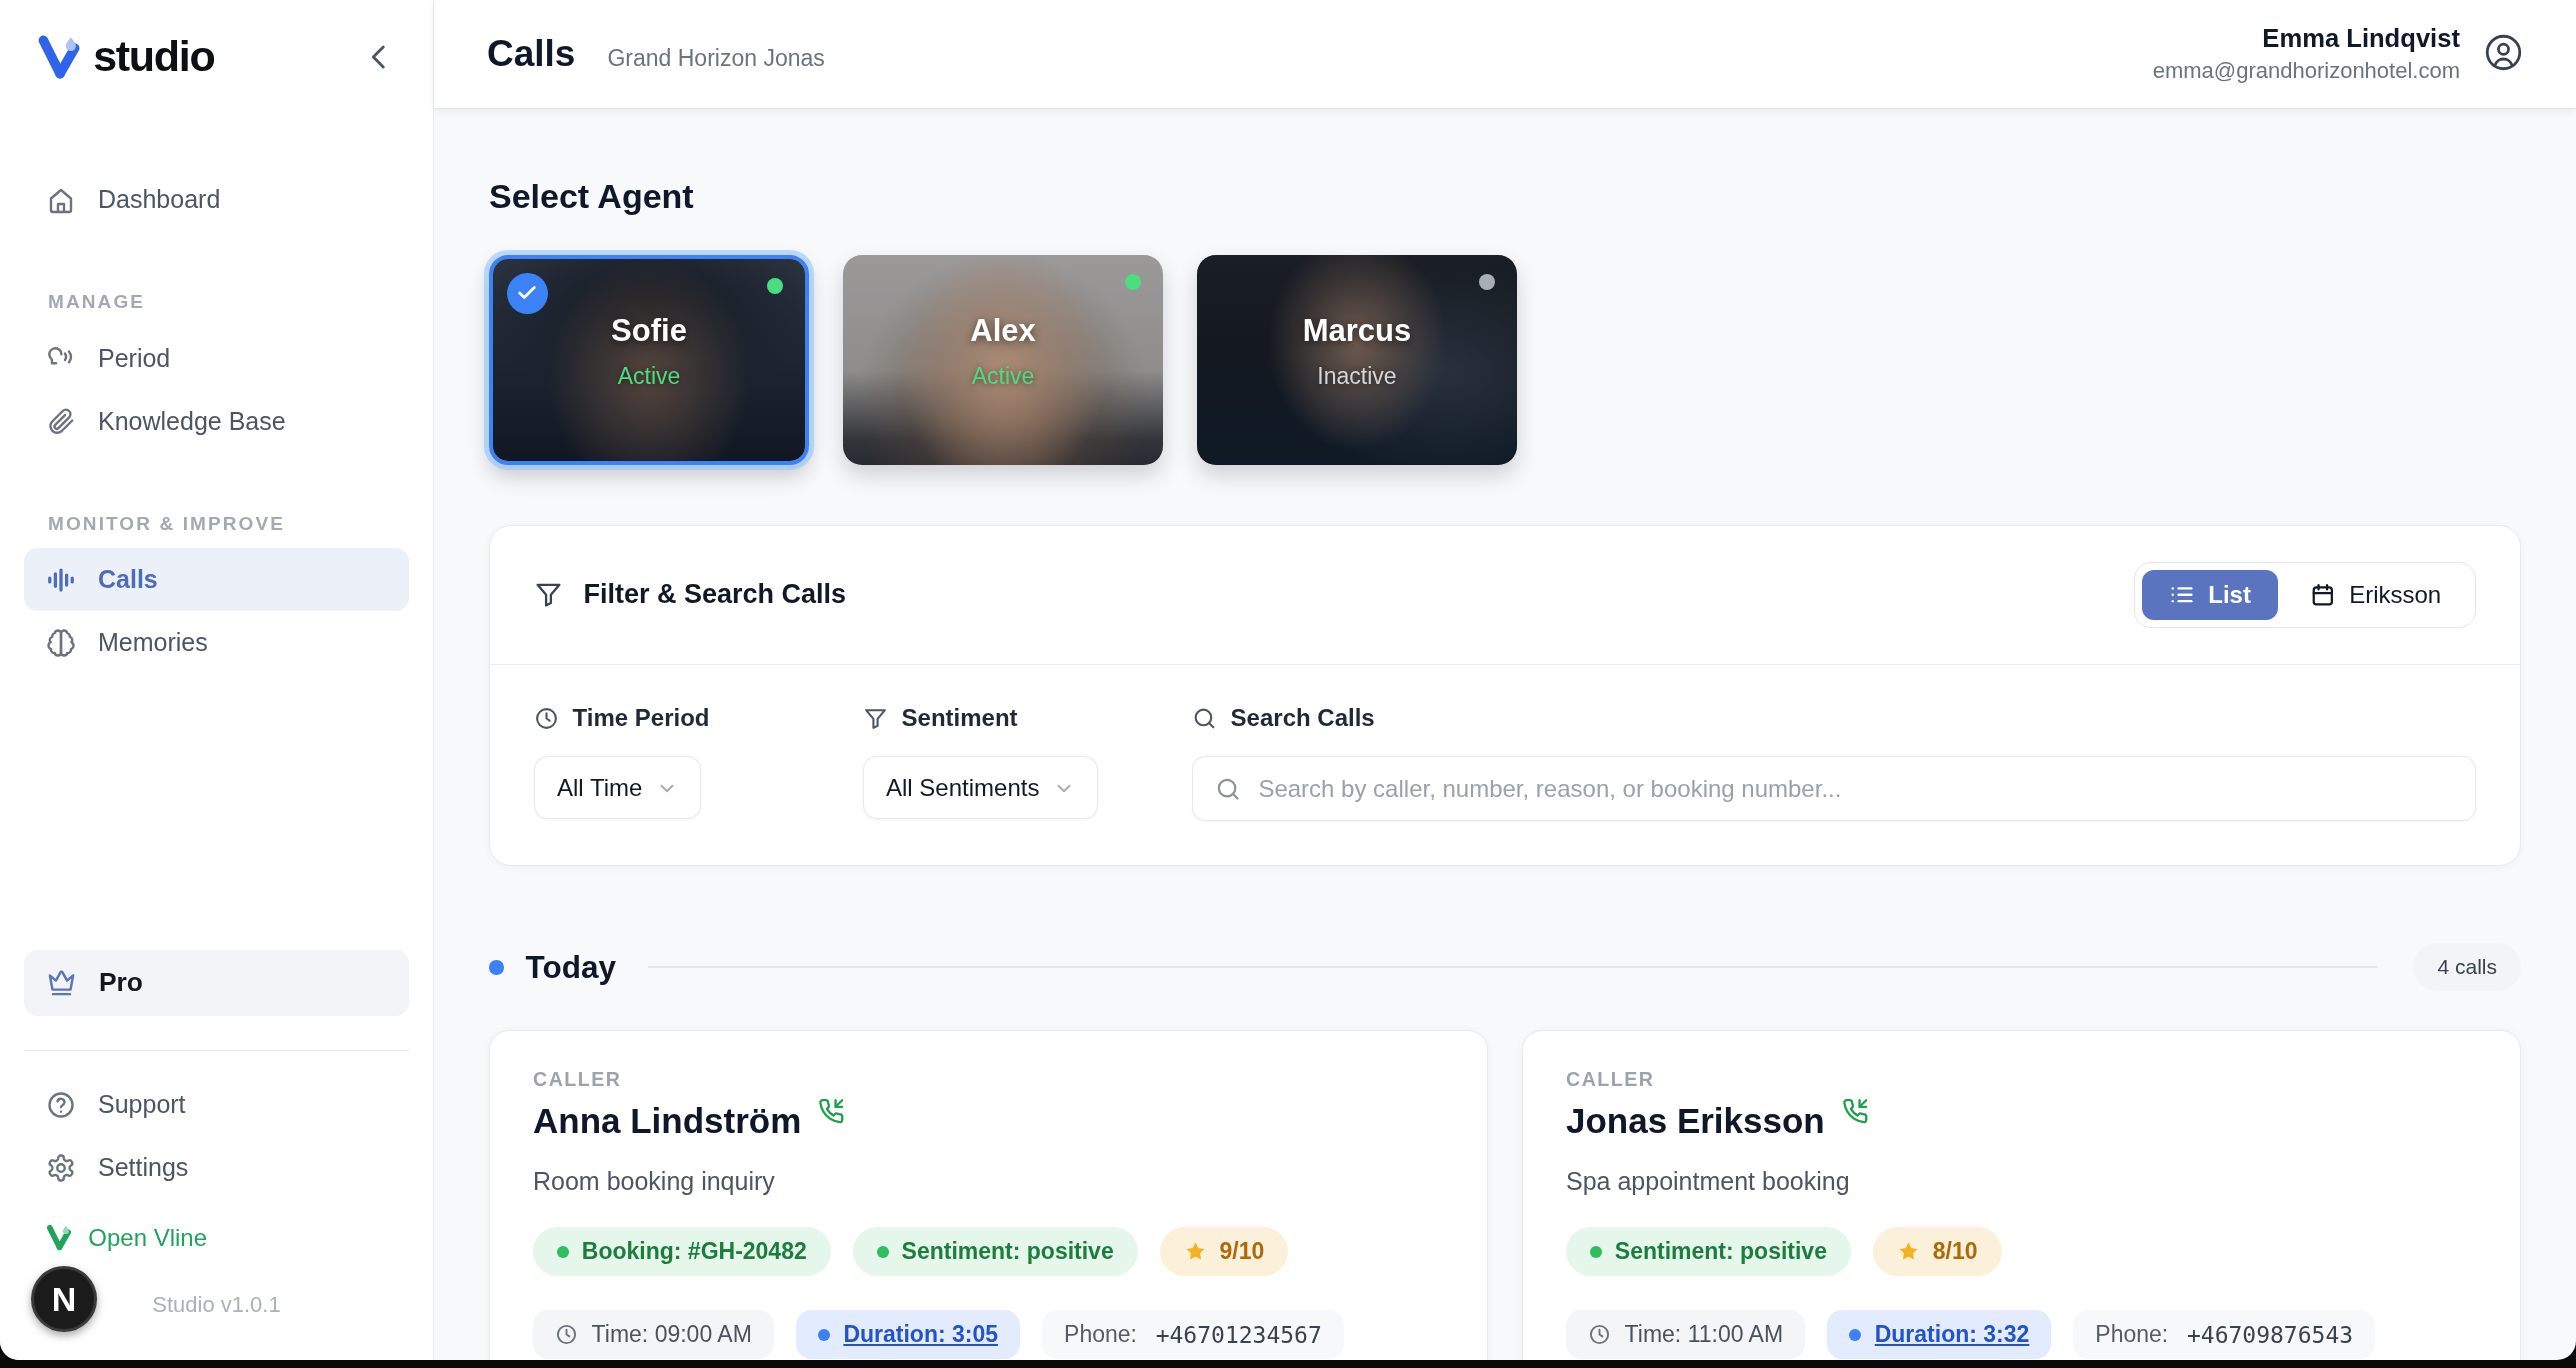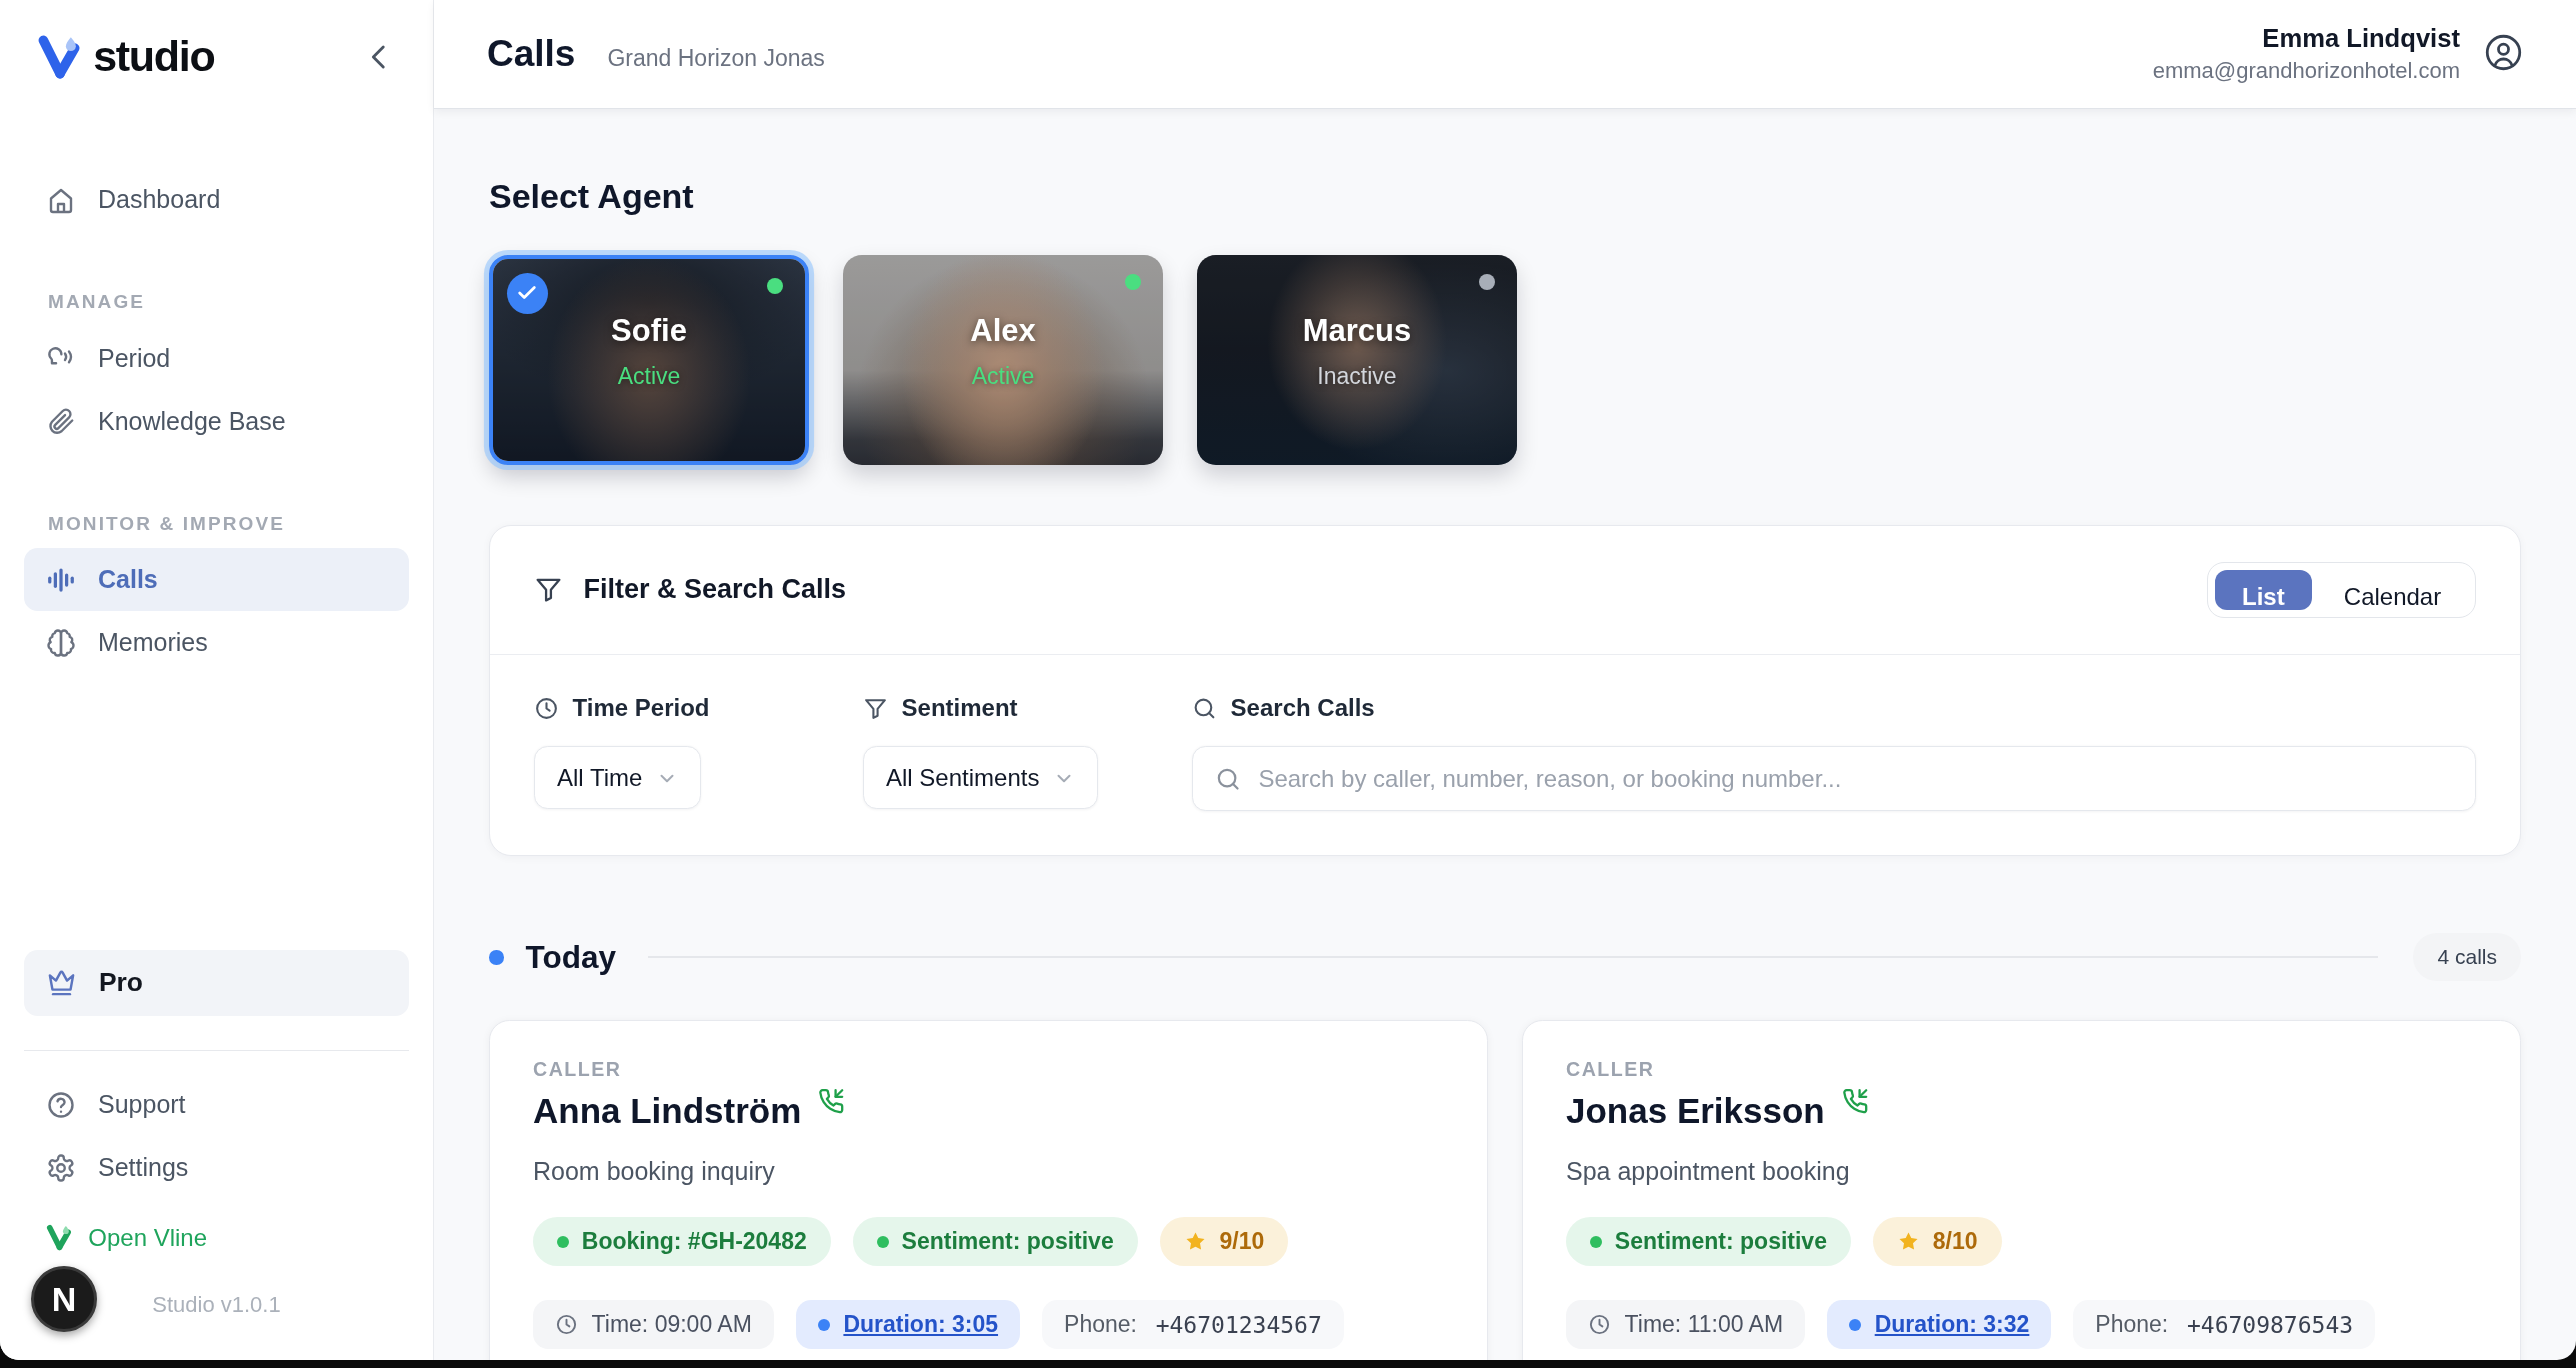--- a/index.html
+++ b/index.html
@@ -80,21 +80,21 @@
   .agent-check { position:absolute; top:13.6px; left:13.6px; width:41px; height:41px; border-radius:50%; background:#3B82F6; display:flex; align-items:center; justify-content:center; }
   .agent-check svg { width:22px; height:22px; color:#fff; }
 
   
   .filter-card { margin-top:60px; background:#fff; border:1.7px solid #E7E9EE; border-radius:22px; box-shadow:0 1.7px 8.5px rgba(16,24,40,.04); }
   .filter-head { display:flex; align-items:center; justify-content:space-between; padding:36px 44px; }
   .filter-title-wrap { display:flex; align-items:center; gap:20.4px; }
   .filter-title-wrap svg { width:29px; height:29px; color:#374151; }
   .filter-title { font-size:27px; font-weight:600; color:#111827; }
   .view-toggle { display:flex; gap:5.1px; border:1.7px solid #E3E6EB; border-radius:17px; padding:6.8px; background:#fff; }
-  .toggle-btn { display:flex; align-items:center; gap:13.6px; height:40px; padding:0 27px; border-radius:12px; font-size:24px; border:none; cursor:pointer; background:transparent; color:#111827; font-weight:500; font-family:inherit;flex-direction:column; }
+  .toggle-btn { display:flex; align-items:center; gap:13.6px; height:50px; padding:0 27px; border-radius:12px; font-size:24px; border:none; cursor:pointer; background:transparent; color:#111827; font-weight:500; font-family:inherit; }
   .toggle-btn svg { width:25.6px; height:25.6px; }
   .toggle-btn.active { background:#5B74BF; color:#fff; font-weight:600; }
   .filter-divider { height:1.7px; background:#EBEDF1; }
   .filter-body { display:grid; grid-template-columns:281px 281px 1fr; gap:48px; padding:39px 44px 44px 44px; }
   .field-label { display:flex; align-items:center; gap:13.6px; font-size:24px; font-weight:600; color:#1F2937; }
   .field-label svg { width:25px; height:25px; color:#4B5563; }
   .field-control { margin-top:24px; }
   .select-btn { display:inline-flex; align-items:center; gap:13.6px; height:63px; padding:0 22px; border:1.7px solid #E5E8ED; border-radius:13.6px; background:#fff; font-size:24px; color:#111827; cursor:pointer; box-shadow:0 0.9px 2.6px rgba(16,24,40,.05); font-family:inherit; }
   .select-btn svg { width:22px; height:22px; color:#A6ACB6; }
   .search-box { display:flex; align-items:center; gap:17px; height:65px; border:1.7px solid #E5E8ED; border-radius:13.6px; background:#fff; padding:0 22px; box-shadow:0 0.9px 2.6px rgba(16,24,40,.05); }
@@ -331,21 +331,21 @@
                 </svg>
               <span>List</span>
             </button>
             <button class="toggle-btn">
               <svg viewBox="0 0 24 24" fill="none" stroke="currentColor" stroke-width="2.1" stroke-linecap="round" stroke-linejoin="round">
                   <rect x="3.5" y="5" width="17" height="16" rx="2.5"></rect>
                   <path d="M8 3v4"></path>
                   <path d="M16 3v4"></path>
                   <path d="M3.5 10.5h17"></path>
                 </svg>
-              <span>Calendar</span>
+              <span>Eriksson</span>
             </button>
           </div>
         </div>
         <div class="filter-divider"></div>
         <div class="filter-body">
 
           <div>
             <div class="field-label">
               <svg viewBox="0 0 24 24" fill="none" stroke="currentColor" stroke-width="2" stroke-linecap="round" stroke-linejoin="round">
                   <circle cx="12" cy="12" r="9"></circle>

